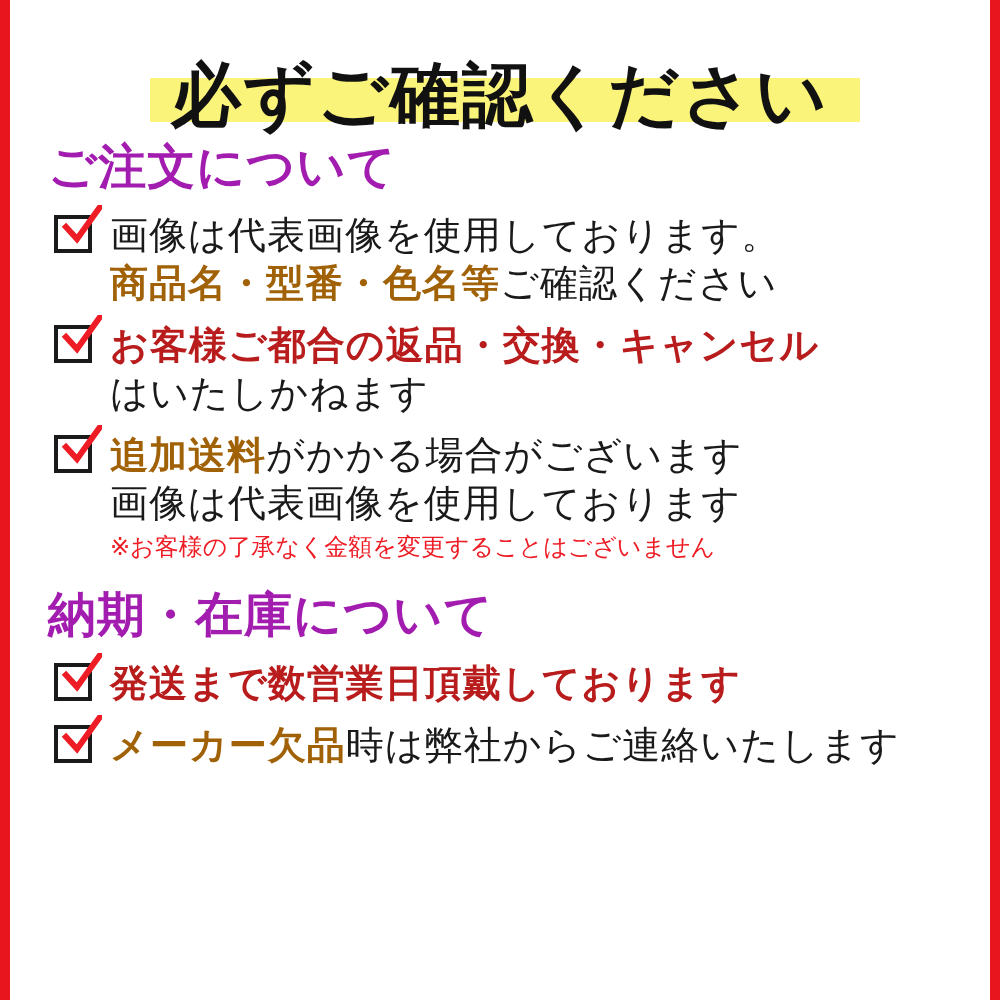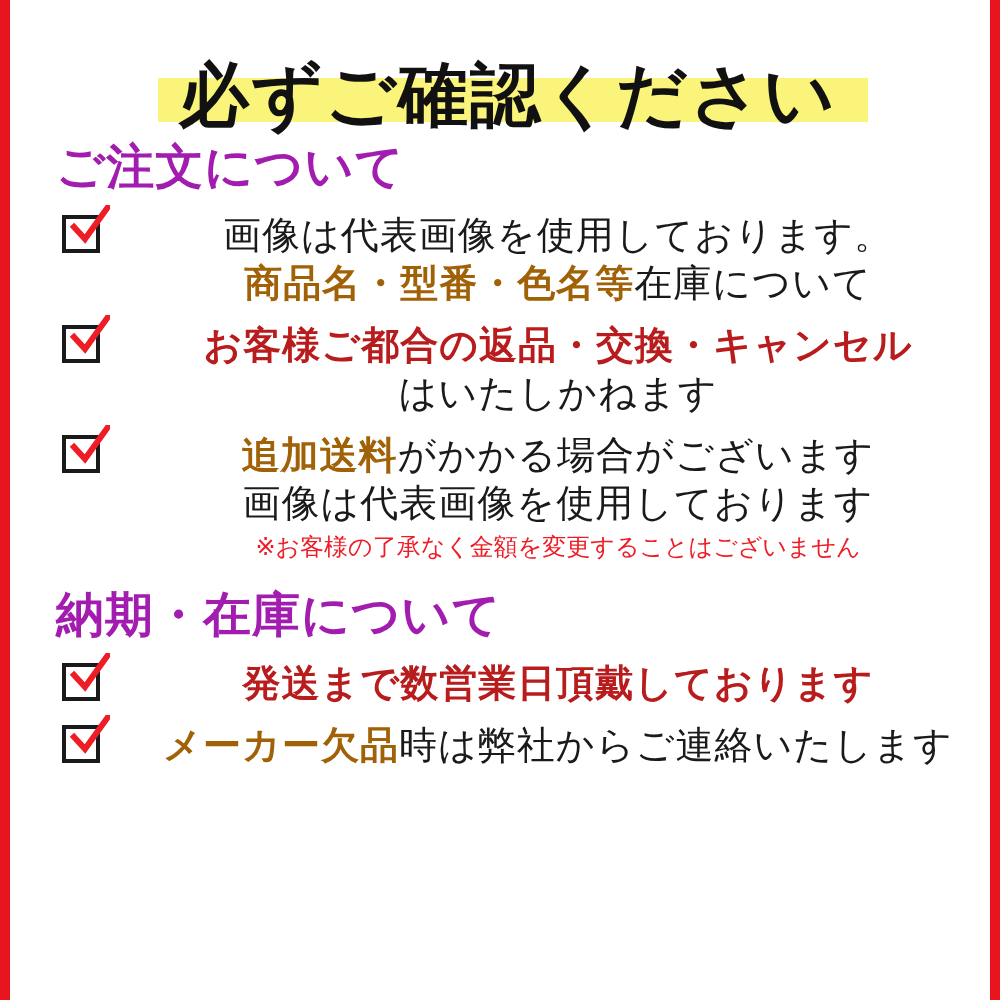--- a/index.html
+++ b/index.html
@@ -32,21 +32,20 @@
   }
   .side-bar.left { left: 0; }
   .side-bar.right { right: 0; }
 
   .content {
     position: absolute;
     left: 10px;
     top: 0;
     width: 980px;
     height: 1000px;
-    margin-left: 8px;
   }
 
   
   .title-wrap {
     position: relative;
     margin-top: 30px;
     height: 105px;
   }
   .title-highlight {
     position: absolute;
@@ -85,21 +84,20 @@
 
   
   .items {
     margin-top: 6px;
   }
   .item {
     position: relative;
     margin-left: 44px;
     margin-top: 14px;
     padding-left: 56px;
-    text-align: center;
   }
   .check-icon {
     position: absolute;
     left: 0;
     top: 4px;
     width: 38px;
     height: 38px;
     box-sizing: border-box;
     border: 4px solid #1a1a1a;
   }
@@ -147,21 +145,21 @@
 
     <div class="items">
 
       <div class="item">
         <span class="check-icon">
           <svg class="tick" viewBox="0 0 42 42">
             <path d="M6 22 L17 34 L40 2" fill="none" stroke="#ee1c25" stroke-width="6" stroke-linecap="square"></path>
           </svg>
         </span>
         <div class="line">画像は代表画像を使用しております。</div>
-        <div class="line"><span class="red">商品名・型番・色名等</span><span>在庫について</span></div>
+        <div class="line"><span class="red">商品名・型番・色名等</span><span>ご確認ください</span></div>
       </div>
 
       <div class="item">
         <span class="check-icon">
           <svg class="tick" viewBox="0 0 42 42">
             <path d="M6 22 L17 34 L40 2" fill="none" stroke="#ee1c25" stroke-width="6" stroke-linecap="square"></path>
           </svg>
         </span>
         <div class="line red">お客様ご都合の返品・交換・キャンセル</div>
         <div class="line">はいたしかねます</div>

